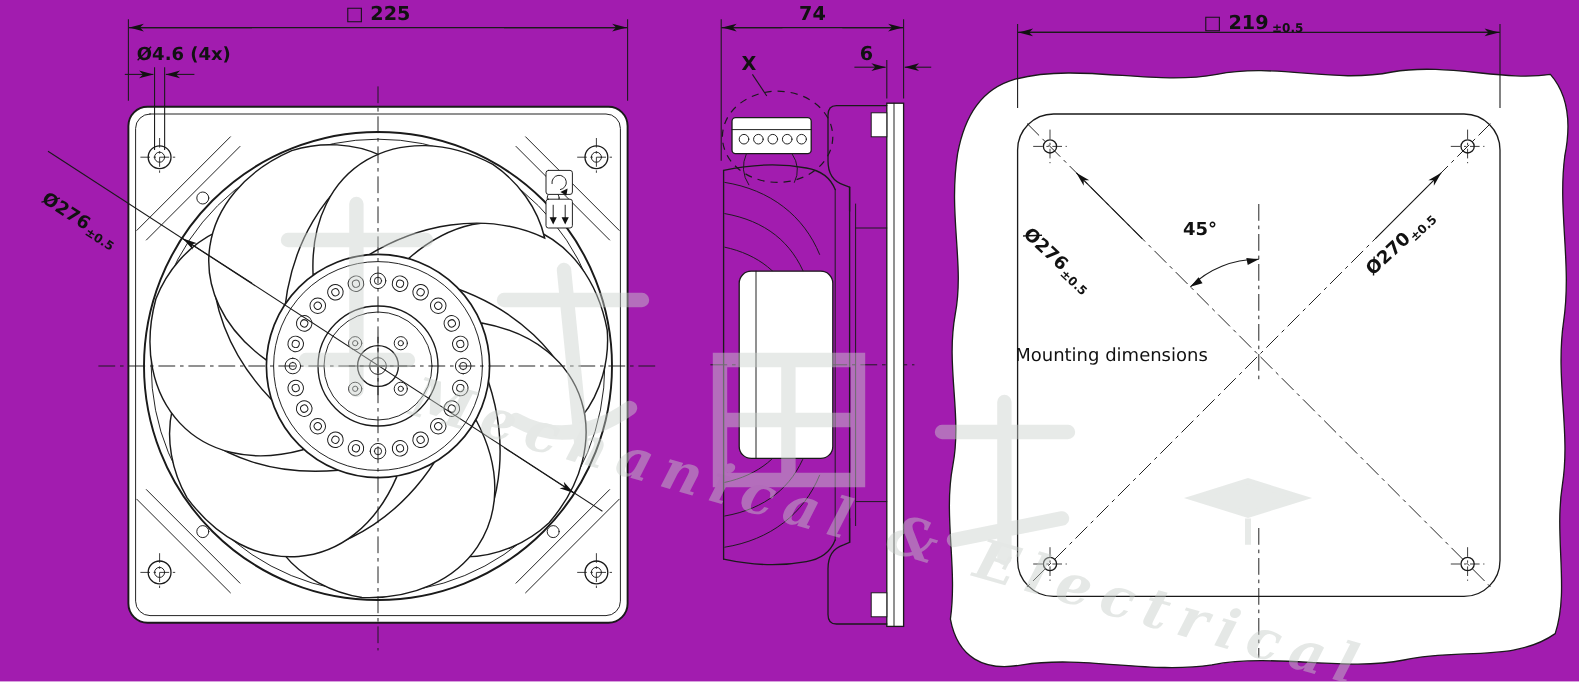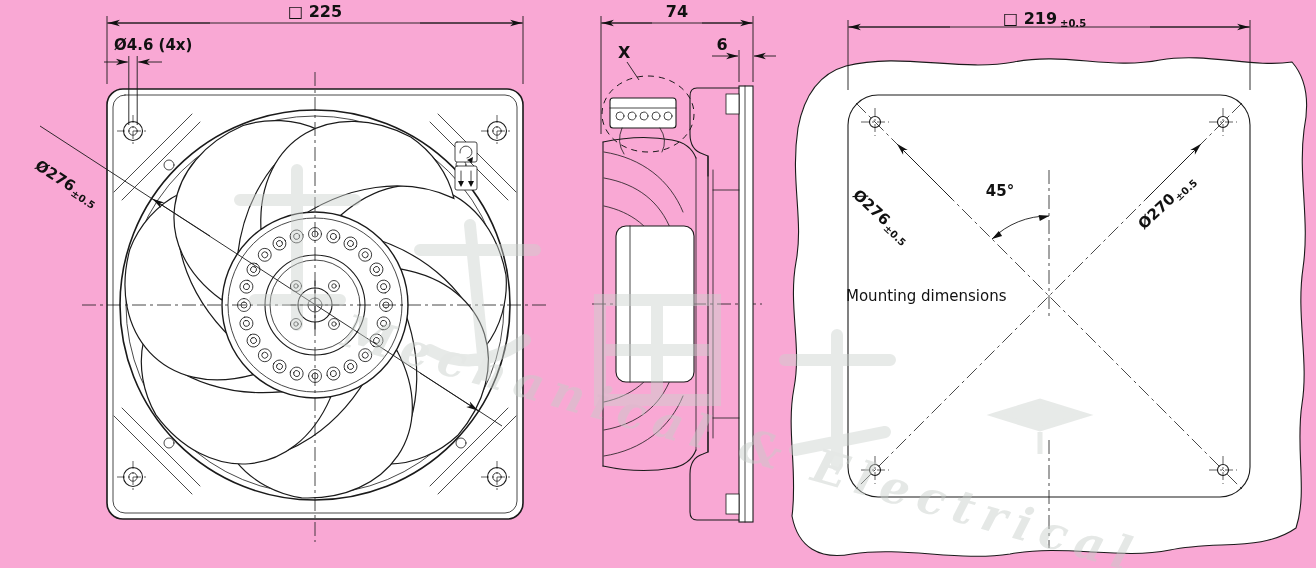--- a/index.html
+++ b/index.html
@@ -1,16 +1,16 @@
 <!DOCTYPE html>
 <html><head>
 <meta charset="utf-8">
 <style>
   html,body{margin:0;padding:0;background:#fff;}
-  #stage{position:relative;width:1316px;height:568px;background:#f9a8d4;overflow:hidden;
+  #stage{position:relative;width:1316px;height:568px;background:#a21caf;overflow:hidden;
          font-family:"DejaVu Sans","Liberation Sans",sans-serif;}
   svg{position:absolute;left:0;top:0;}
   .ln  {stroke:#1a1a1a;stroke-width:1.1;fill:none;stroke-linecap:round;}
   .ln2 {stroke:#1a1a1a;stroke-width:1.6;fill:none;}
   .thin{stroke-width:0.8;}
   .fillw{fill:#fff;}
   .hubw{fill:#fff;stroke:#1a1a1a;stroke-width:1.4;}
   .blade{fill:#fff;stroke:#1a1a1a;stroke-width:1.2;}
   .cl  {stroke:#1a1a1a;stroke-width:0.8;stroke-dasharray:14 4 3 4;fill:none;}
   .clh {stroke:#1a1a1a;stroke-width:0.7;stroke-dasharray:8 3 2 3;fill:none;}

